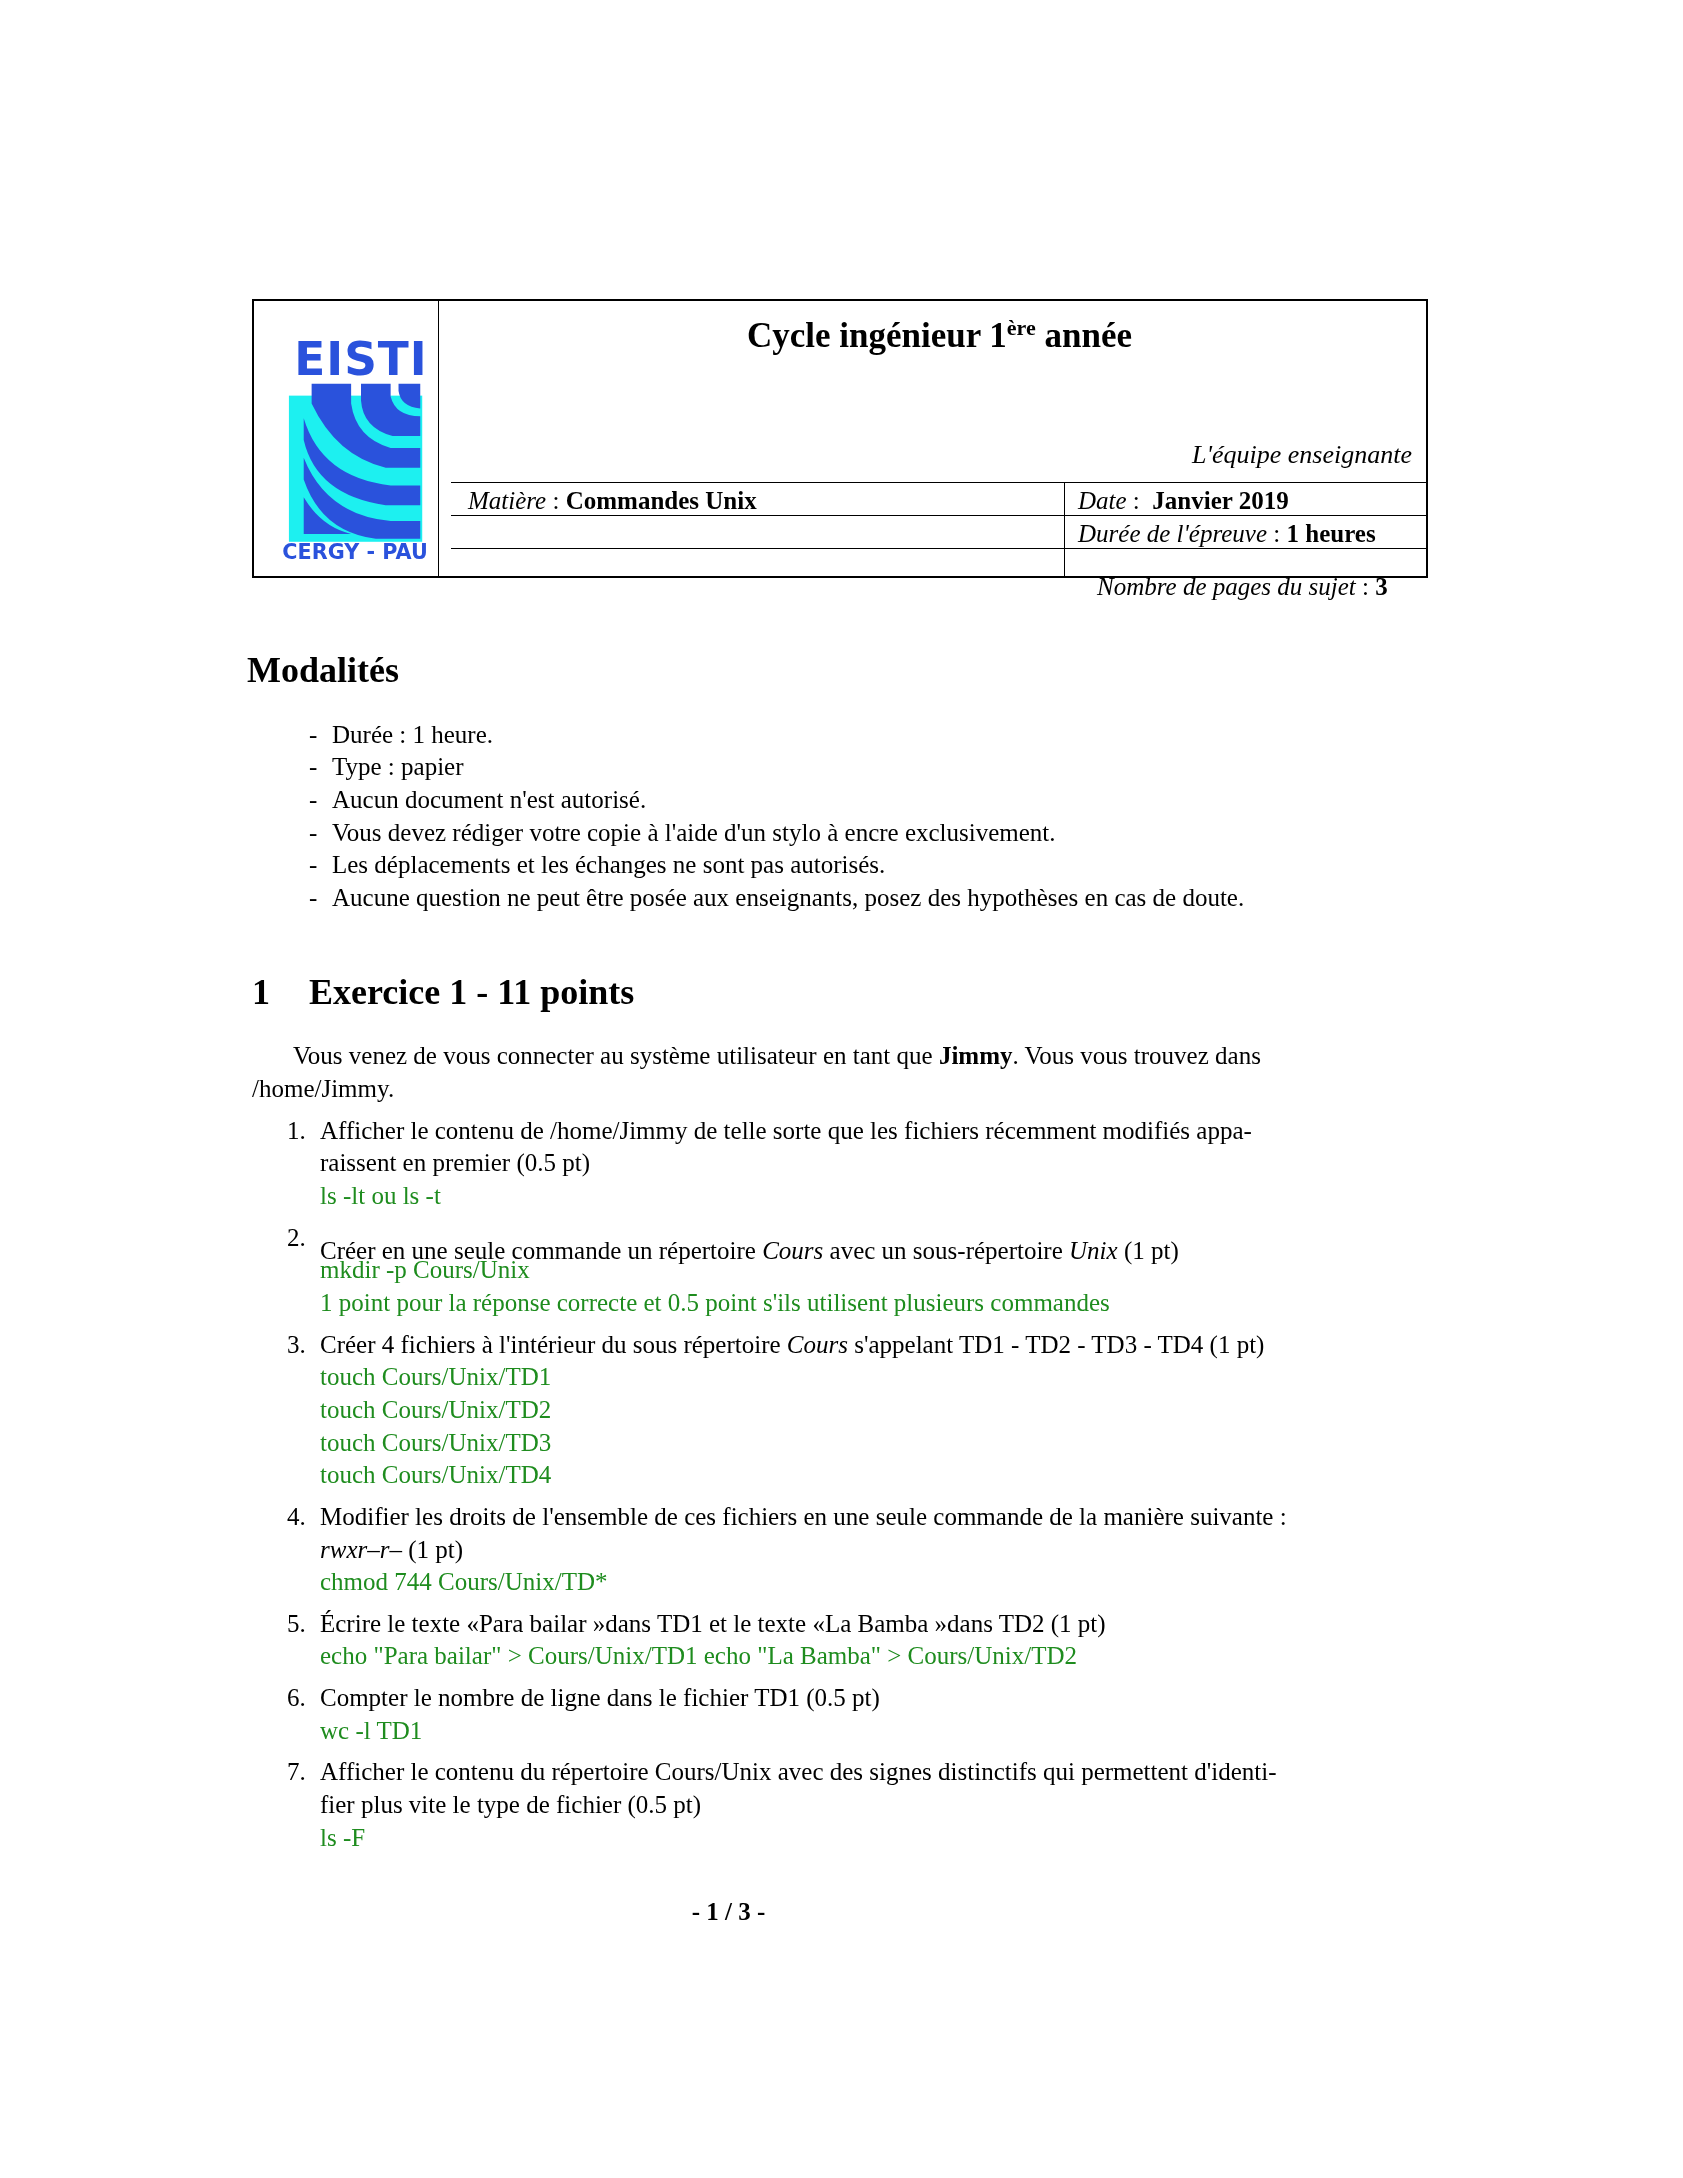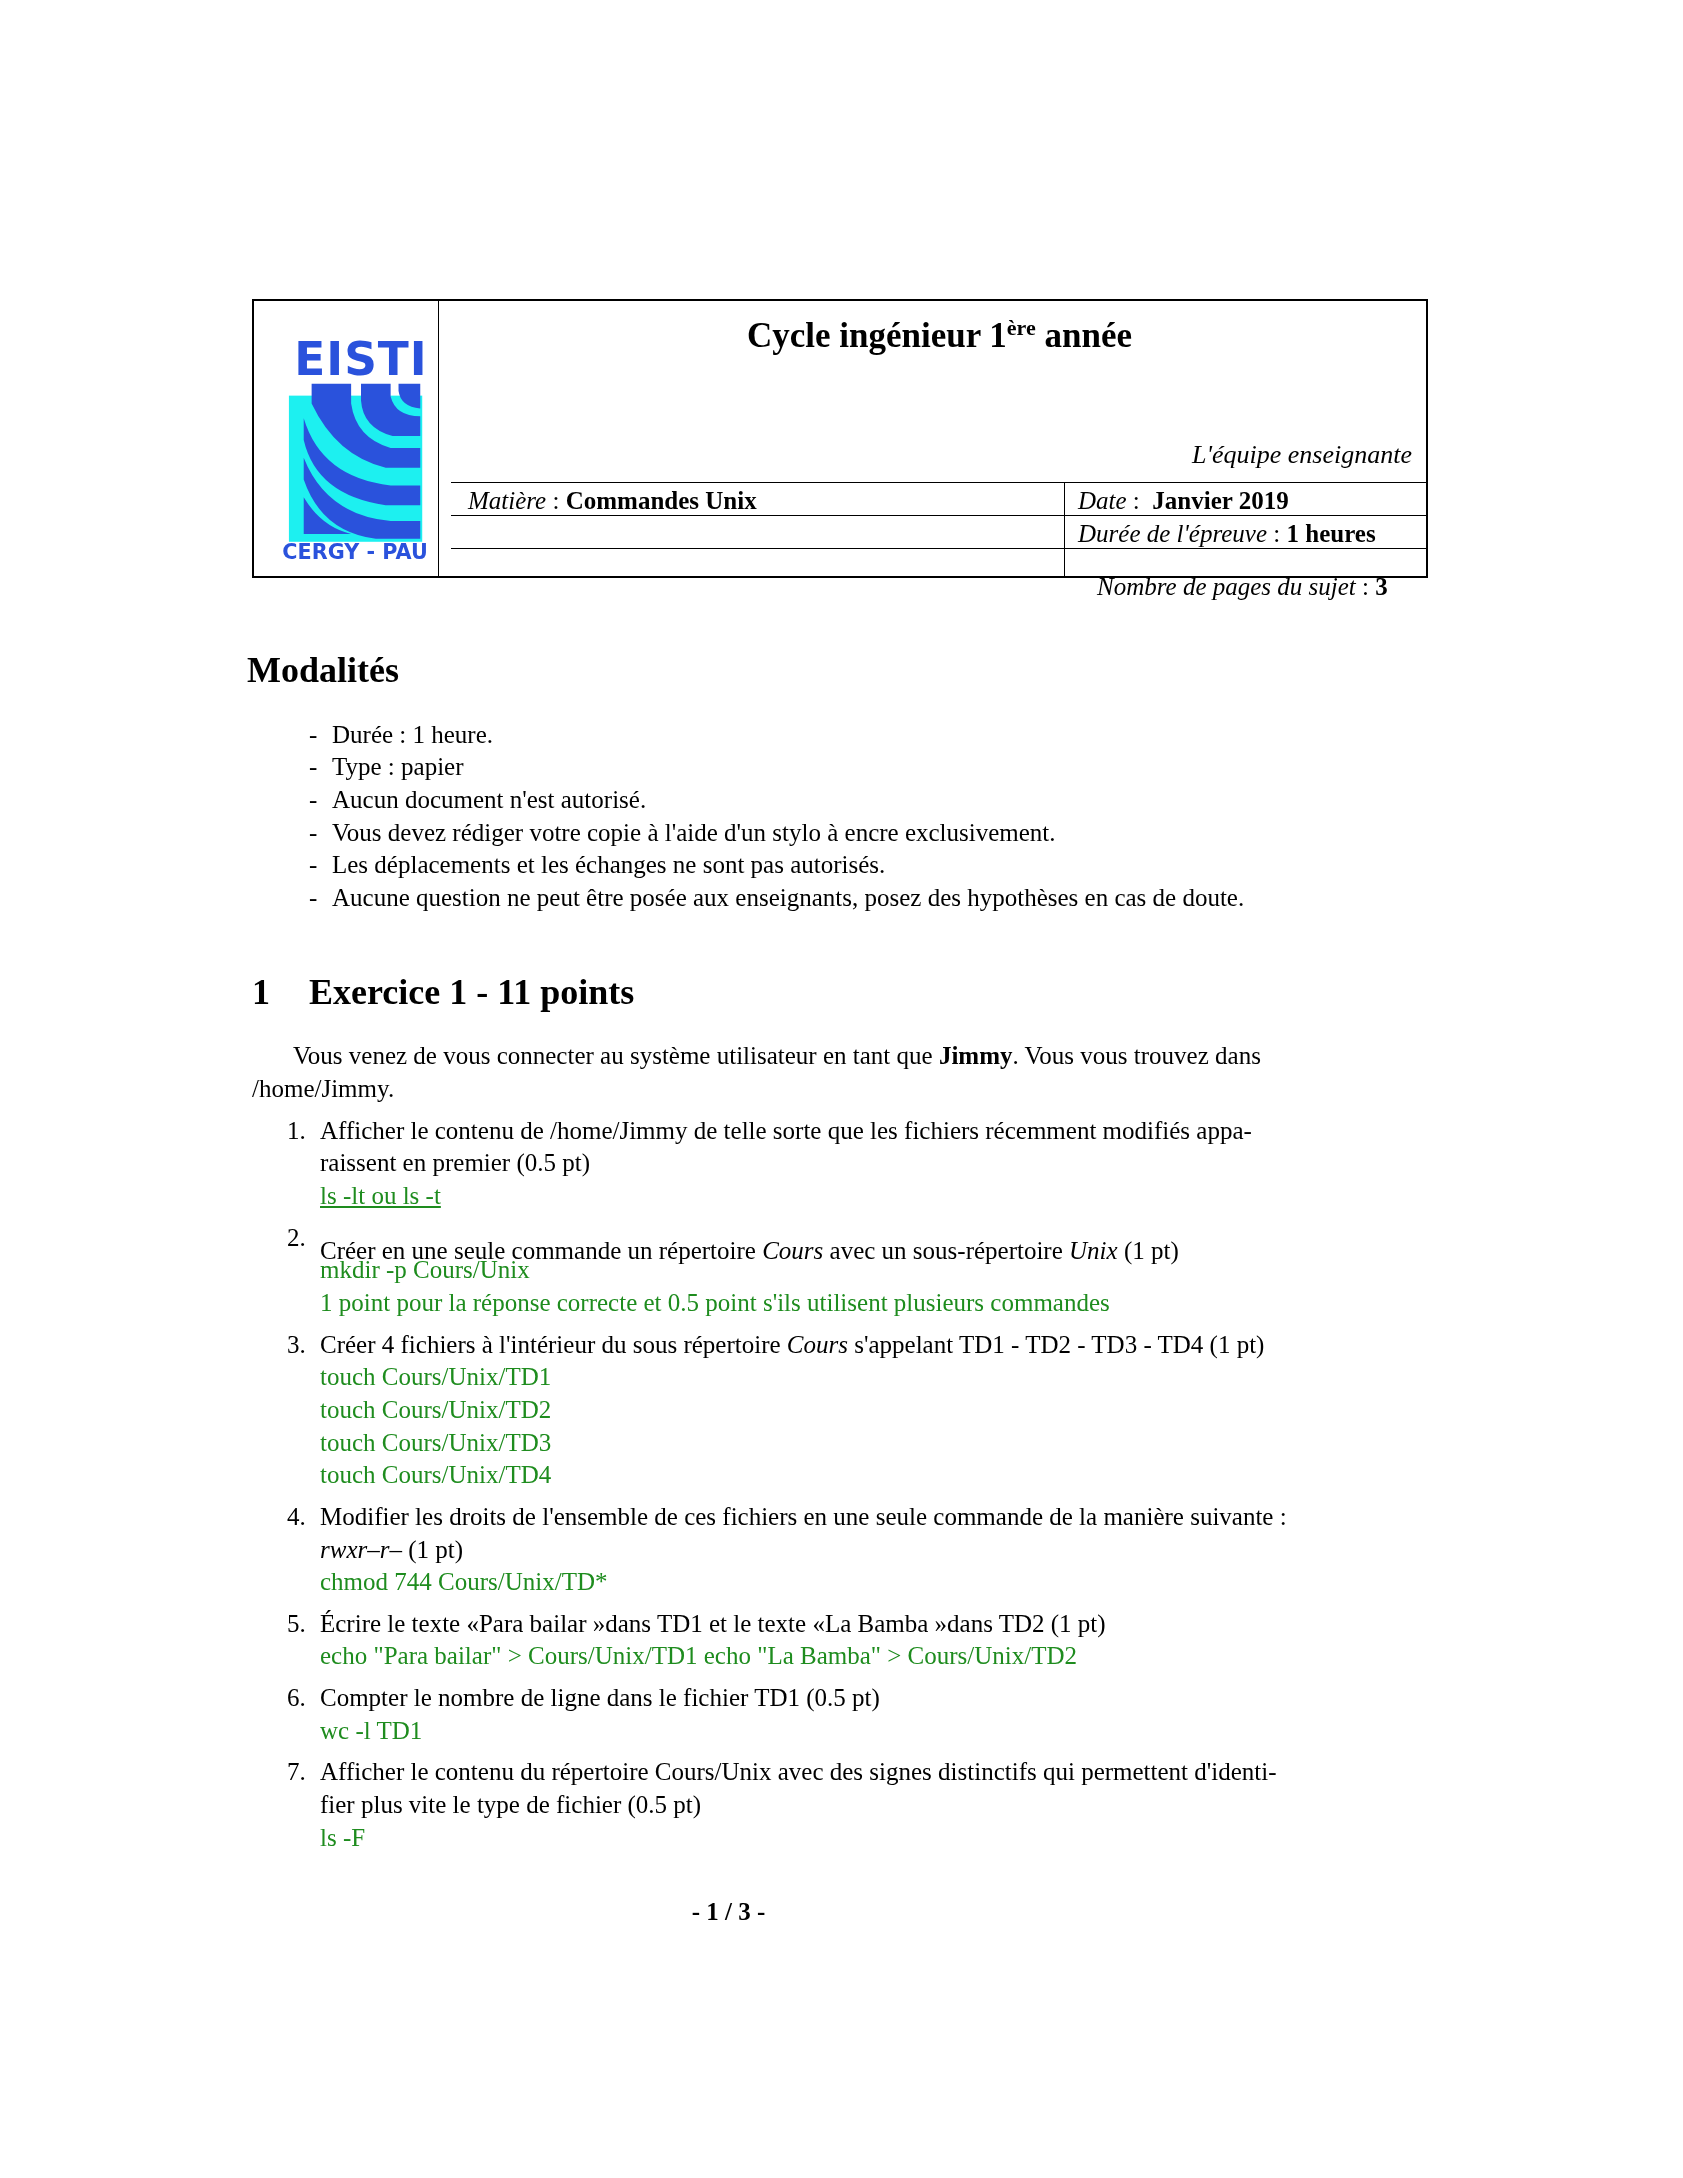--- a/index.html
+++ b/index.html
@@ -96,21 +96,21 @@
 
 <div class="abs serif body" style="left:293px; top:1043px;">
   <span>Vous venez de vous connecter au système utilisateur en tant que </span><span class="b">Jimmy</span><span>. Vous vous trouvez dans</span>
 </div>
 <div class="abs serif body" style="left:252px; top:1076px;">/home/Jimmy.</div>
 
 <div>
   <div class="abs serif body" style="left:287px; top:1118px;">1.</div>
   <div class="abs serif body" style="left:320px; top:1118px;">Afficher le contenu de /home/Jimmy de telle sorte que les fichiers récemment modifiés appa-</div>
   <div class="abs serif body" style="left:320px; top:1150px;">raissent en premier (0.5 pt)</div>
-  <div class="abs serif body green" style="left:320px; top:1183px;text-decoration:underline;">ls -lt ou ls -t</div>
+  <div class="abs serif body green" style="left:320px; top:1183px;">ls -lt ou ls -t</div>
 </div>
 
 <div>
   <div class="abs serif body" style="left:287px; top:1225px;">2.</div>
   <div class="abs serif body" style="left:320px; top:1225px;margin-top:13px;">
     <span>Créer en une seule commande un répertoire </span><span class="i">Cours</span><span> avec un sous-répertoire </span><span class="i">Unix</span><span> (1 pt)</span>
   </div>
   <div class="abs serif body green" style="left:320px; top:1257px;font-family:Liberation Serif, serif;">mkdir -p Cours/Unix</div>
   <div class="abs serif body green" style="left:320px; top:1290px;">1 point pour la réponse correcte et 0.5 point s'ils utilisent plusieurs commandes</div>
 </div>

